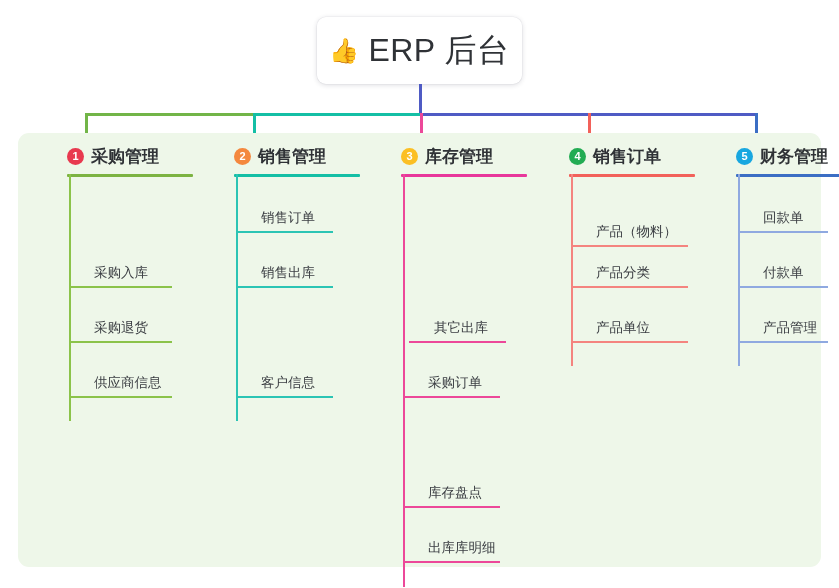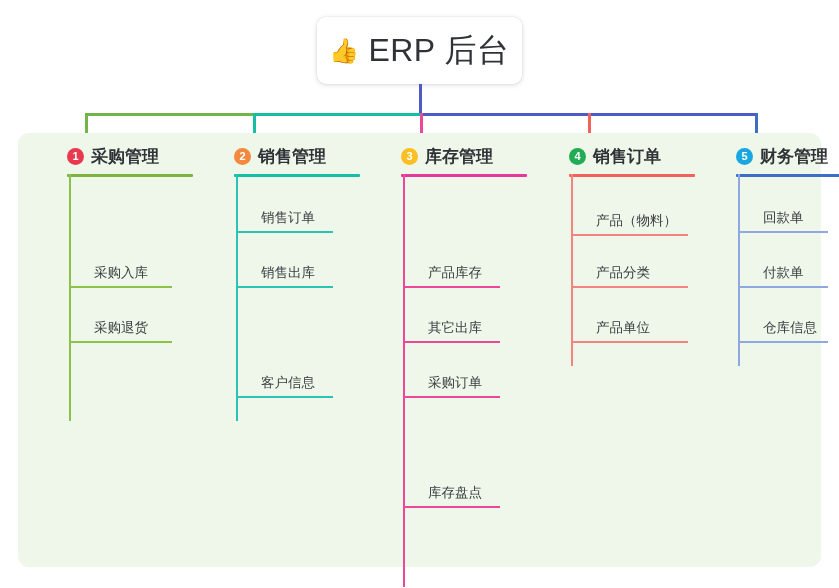--- a/index.html
+++ b/index.html
@@ -164,20 +164,24 @@
           <div class="col-underline" style="width: 126px; background: rgb(124, 179, 66);"></div>
           <div class="col-spine" style="height: 247px; background: rgb(139, 195, 74);"></div>
           <div class="item" style="top: 125px; height: 30px; width: 133px; text-align: center;">
             <span class="item-label">采购入库</span>
             <div class="item-rule" style="width: 103px; background: rgb(139, 195, 74);"></div>
           </div>
           <div class="item" style="top: 180px; height: 30px; width: 133px;">
             <span class="item-label">采购退货</span>
             <div class="item-rule" style="width: 103px; background: rgb(139, 195, 74);"></div>
           </div>
+          <div class="item" style="top: 235px; height: 30px; width: 133px;">
+            <span class="item-label">供应商信息</span>
+            <div class="item-rule" style="width: 103px; background: rgb(139, 195, 74);"></div>
+          </div>
         </div>
         <div class="col" style="left: 216px; width: 146px;">
           <div class="col-head">
             <span class="badge" style="background: rgb(244, 136, 62);">2</span>
             <span class="col-title">销售管理</span>
           </div>
           <div class="col-underline" style="width: 126px; background: rgb(20, 191, 165);"></div>
           <div class="col-spine" style="height: 247px; background: rgb(43, 196, 180);"></div>
           <div class="item" style="top: 70px; height: 30px; width: 127px;">
             <span class="item-label">销售订单</span>
@@ -192,45 +196,45 @@
             <div class="item-rule" style="width: 97px; background: rgb(43, 196, 180);"></div>
           </div>
         </div>
         <div class="col" style="left: 383px; width: 146px;">
           <div class="col-head">
             <span class="badge" style="background: rgb(251, 191, 36);">3</span>
             <span class="col-title">库存管理</span>
           </div>
           <div class="col-underline" style="width: 126px; background: rgb(232, 55, 155);"></div>
           <div class="col-spine" style="height: 413px; background: rgb(236, 72, 153);"></div>
-          <div class="item" style="top: 125px; height: 30px; width: 127px;">
-            <span class="item-label">产品库存</span>
-            <div class="item-rule" style="width: 97px; background: rgb(236, 72, 153);"></div>
-          </div>
-          <div class="item" style="top: 180px; height: 30px; width: 127px;">
+          <div class="item" style="top: 180px; height: 30px; width: 127px; margin-left: 6px;">
             <span class="item-label">其它出库</span>
             <div class="item-rule" style="width: 97px; background: rgb(236, 72, 153);"></div>
           </div>
           <div class="item" style="top: 235px; height: 30px; width: 127px;">
             <span class="item-label">采购订单</span>
             <div class="item-rule" style="width: 97px; background: rgb(236, 72, 153);"></div>
           </div>
           <div class="item" style="top: 345px; height: 30px; width: 127px;">
             <span class="item-label">库存盘点</span>
             <div class="item-rule" style="width: 97px; background: rgb(236, 72, 153);"></div>
           </div>
+          <div class="item" style="top: 400px; height: 30px; width: 127px;">
+            <span class="item-label">出库库明细</span>
+            <div class="item-rule" style="width: 97px; background: rgb(236, 72, 153);"></div>
+          </div>
         </div>
         <div class="col" style="left: 551px; width: 146px;">
           <div class="col-head">
             <span class="badge" style="background: rgb(34, 172, 83);">4</span>
             <span class="col-title">销售订单</span>
           </div>
           <div class="col-underline" style="width: 126px; background: rgb(242, 97, 90);"></div>
           <div class="col-spine" style="height: 192px; background: rgb(244, 132, 127);"></div>
-          <div class="item" style="top: 73px; height: 30px; width: 147px; text-decoration: underline;">
+          <div class="item" style="top: 84px; height: 30px; width: 147px; text-decoration: underline;">
             <span class="item-label">产品（物料）</span>
             <div class="item-rule" style="width: 117px; background: rgb(244, 132, 127);"></div>
           </div>
           <div class="item" style="top: 125px; height: 30px; width: 147px;">
             <span class="item-label">产品分类</span>
             <div class="item-rule" style="width: 117px; background: rgb(244, 132, 127);"></div>
           </div>
           <div class="item" style="top: 180px; height: 30px; width: 147px;">
             <span class="item-label">产品单位</span>
             <div class="item-rule" style="width: 117px; background: rgb(244, 132, 127);"></div>
@@ -245,20 +249,20 @@
           <div class="col-spine" style="height: 192px; background: rgb(143, 169, 224);"></div>
           <div class="item" style="top: 70px; height: 30px; width: 120px;">
             <span class="item-label">回款单</span>
             <div class="item-rule" style="width: 90px; background: rgb(143, 169, 224);"></div>
           </div>
           <div class="item" style="top: 125px; height: 30px; width: 120px;">
             <span class="item-label">付款单</span>
             <div class="item-rule" style="width: 90px; background: rgb(143, 169, 224);"></div>
           </div>
           <div class="item" style="top: 180px; height: 30px; width: 120px;">
-            <span class="item-label">仓库信息</span>
+            <span class="item-label">产品管理</span>
             <div class="item-rule" style="width: 90px; background: rgb(143, 169, 224);"></div>
           </div>
         </div>
       </div>
   </div>
 
 </div>
 
 </body></html>

